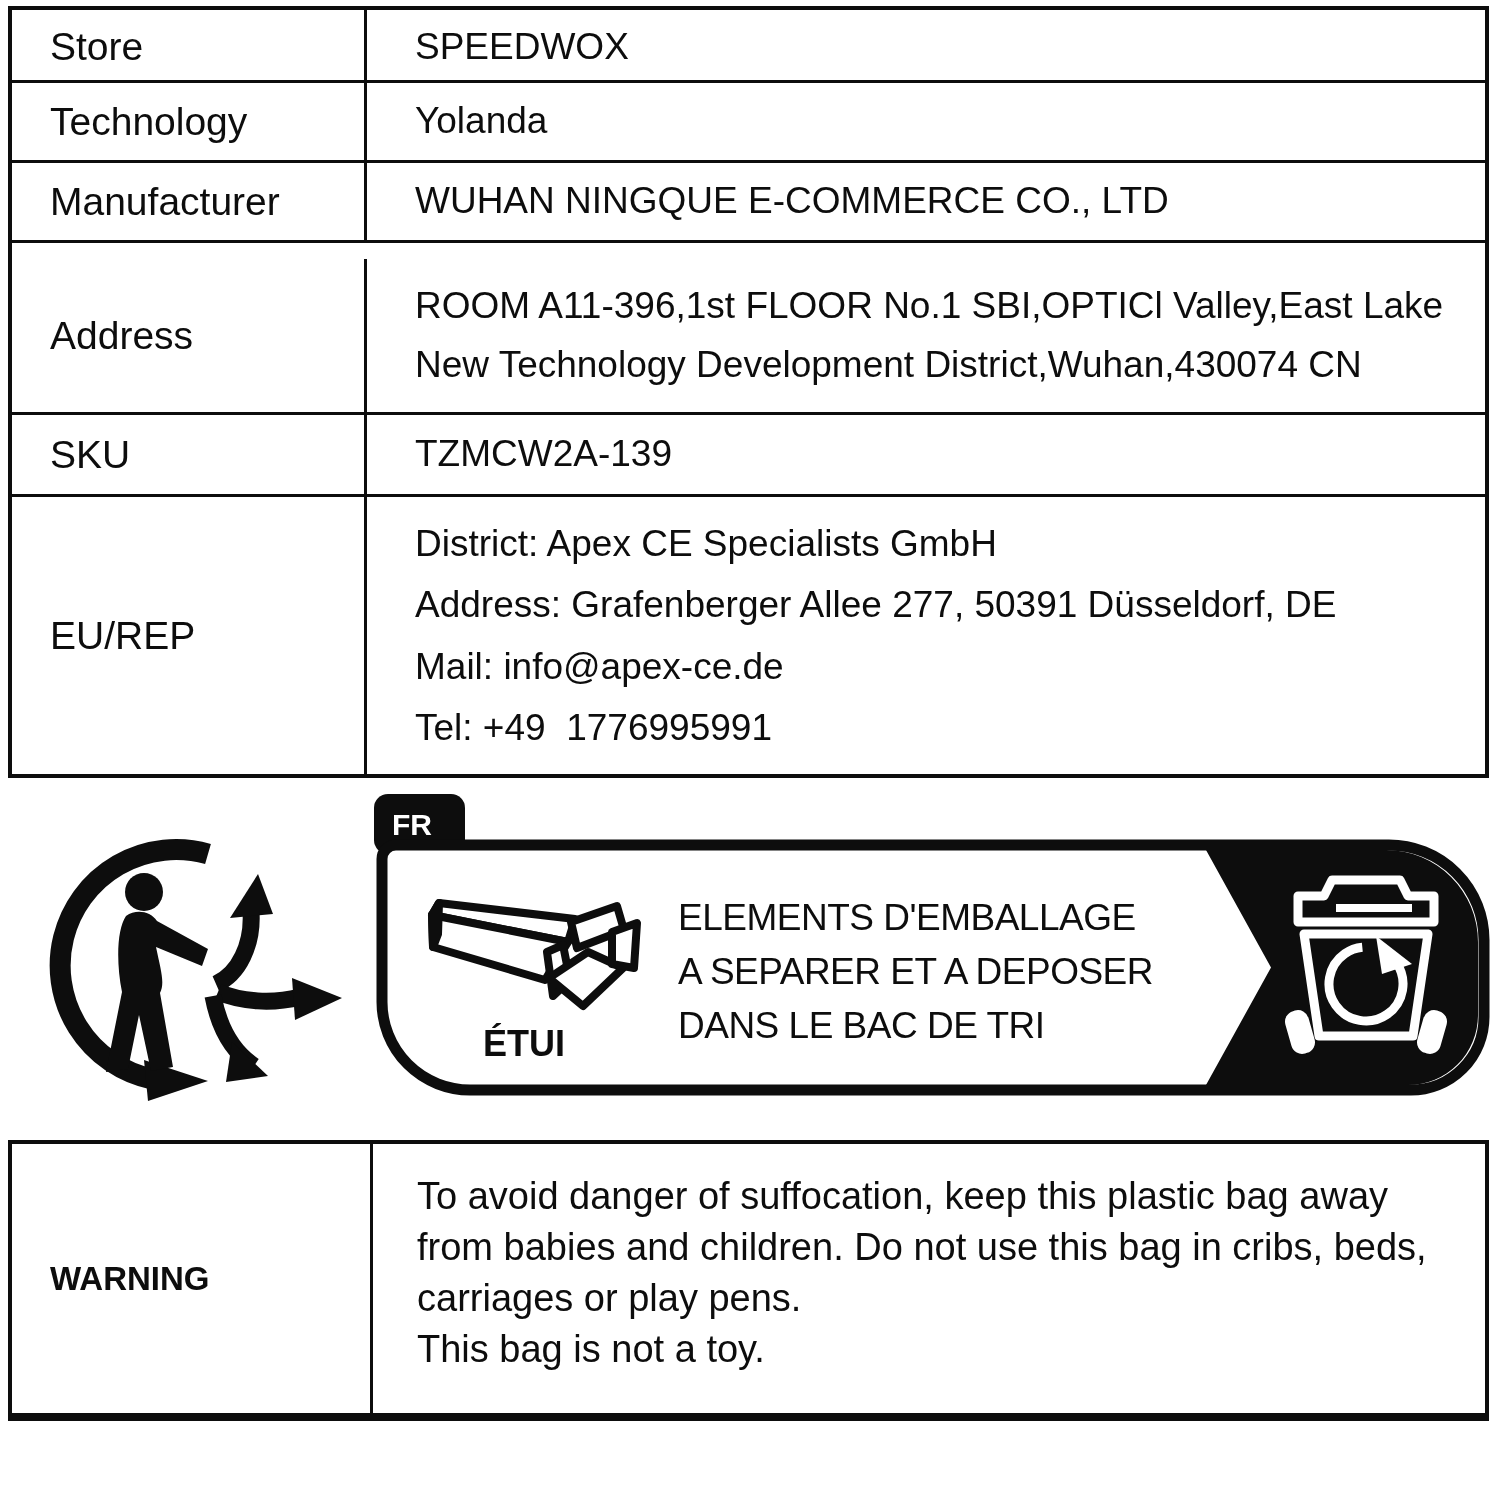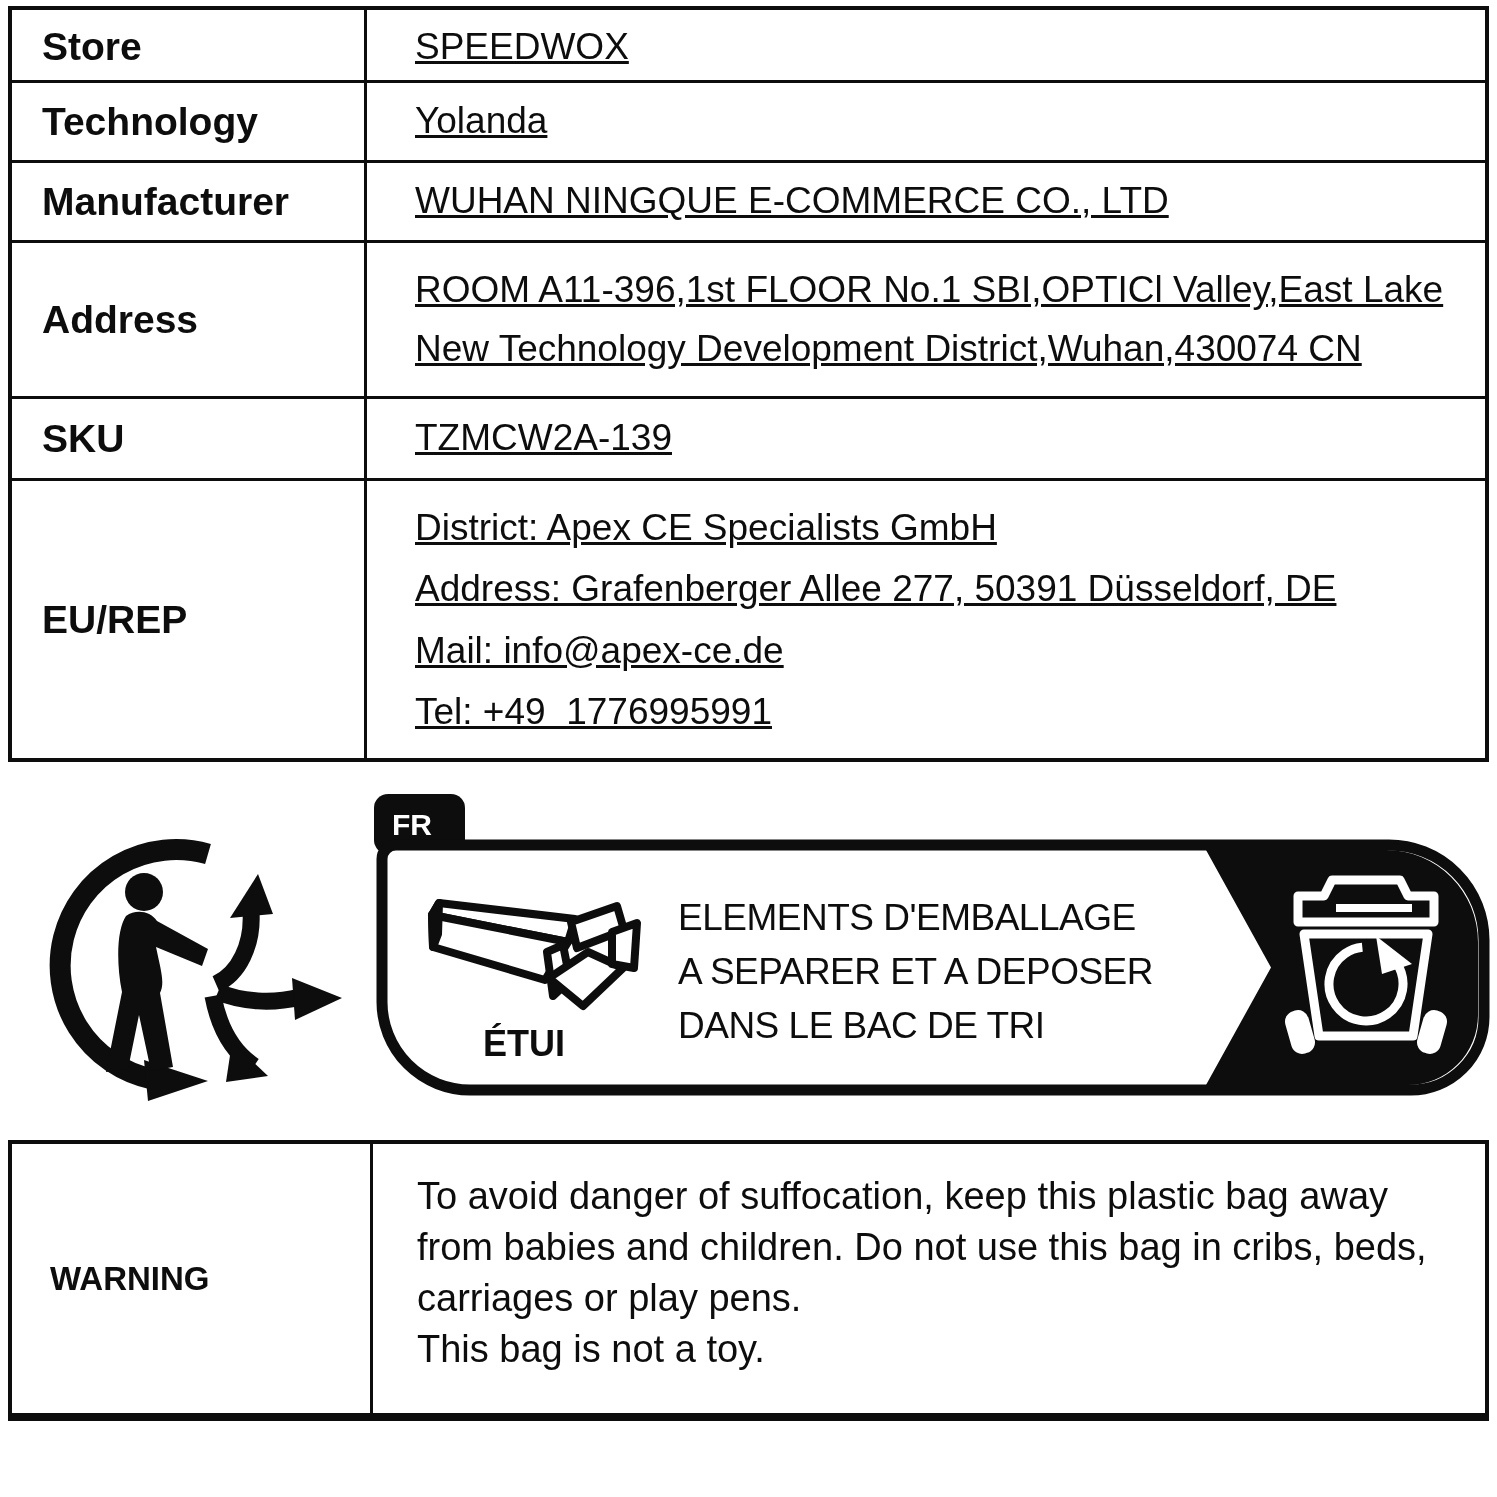--- a/index.html
+++ b/index.html
@@ -16,34 +16,34 @@
     position:absolute;left:8px;top:6px;width:1481px;
     border:4px solid #0d0d0d;
     box-sizing:border-box;
     background:#fff;
   }
   .it-row{display:grid;grid-template-columns:355px 1fr;border-bottom:3px solid #0d0d0d;}
   .it-row:last-child{border-bottom:none;}
   .it-label{
     border-right:3px solid #0d0d0d;
     display:flex;align-items:center;
-    padding-left:30px;
-    font-weight:bold;font-size:39px;
+    padding-left:38px;
+    font-weight:normal;font-size:39px;
   }
   .it-value{
     display:flex;align-items:center;
     padding:8px 16px 8px 48px;
-    font-size:37px;line-height:1.58;text-decoration:underline;
+    font-size:37px;line-height:1.58;
   }
   .it-value.multiline{
     flex-direction:column;align-items:flex-start;justify-content:center;
     line-height:1.66;white-space:pre-wrap;
   }
   .h1{height:70px;} .h2{height:77px;} .h3{height:77px;}
-  .h4{height:153px;} .h5{height:79px;} .h6{height:277px;}
+  .h4{height:153px;margin-top:16px;} .h5{height:79px;} .h6{height:277px;}
   .h4 .it-label,.h6 .it-label{align-items:center;}
 
   
   .triman{position:absolute;left:40px;top:830px;}
   .banner{position:absolute;left:372px;top:788px;}
 
   
   .warn-table{
     position:absolute;left:8px;top:1140px;width:1481px;
     border:4px solid #0d0d0d;box-sizing:border-box;background:#fff;

